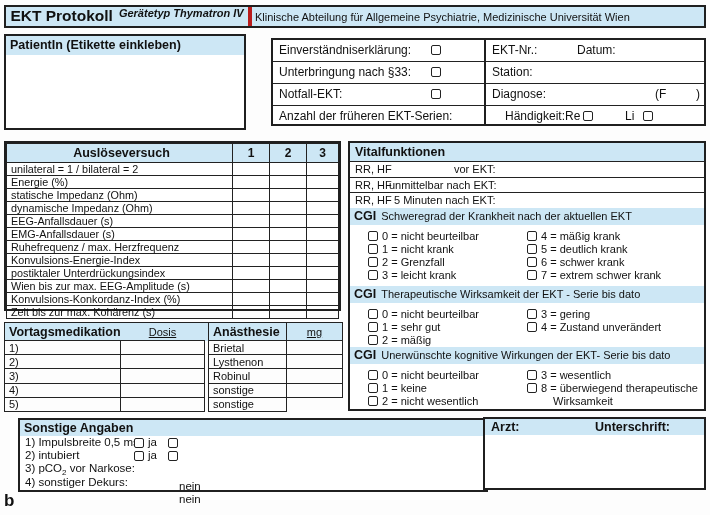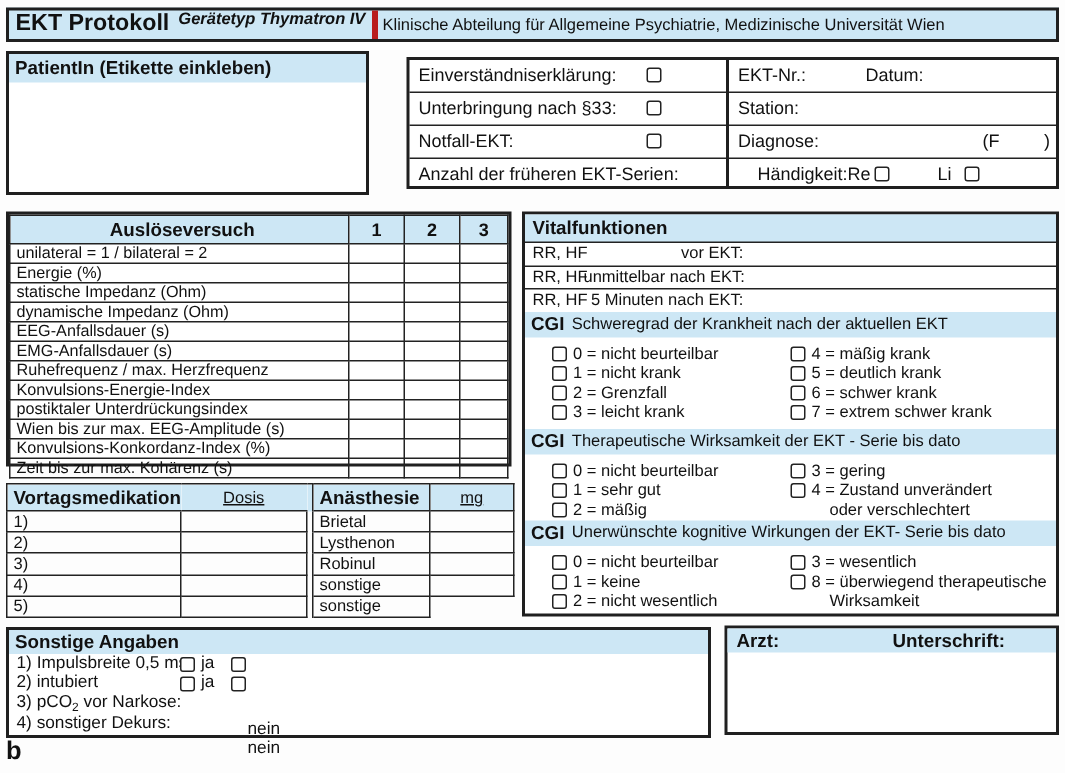--- a/index.html
+++ b/index.html
@@ -73,21 +73,21 @@
   #medik .bold{font-size:12.5px;font-weight:bold;padding-left:4px;}
   #medik .cen{text-align:center;font-size:11px;text-decoration:underline;}
   #medik .nr{border-right:none;}
   #medik .nl{border-left:none;}
   #medik .sp{border-top:none;border-bottom:none;}
   #medik th.sp{border-left:none;border-bottom:none;border-top:1.2px solid #222;}
   #medik td.open{border:none;}
   #medik td{padding-left:4px;}
 
   
-  #sonstige{left:4px;top:418px;width:470px;height:74px;}
+  #sonstige{left:18px;top:418px;width:470px;height:74px;}
   #sonstige .sbar{height:16px;font-size:12.5px;font-weight:bold;padding:1px 0 0 4px;box-sizing:border-box;}
   .sline{position:relative;height:13.2px;font-size:11.5px;padding-left:5px;white-space:nowrap;}
   .sline .cb{position:absolute;top:2px;}
   .sline .ja{position:absolute;left:128px;top:0;}
   .sline .nein{position:absolute;left:159px;top:0;margin-top:44px;}
   .sline .cb1{left:114px;} .sline .cb2{left:148px;}
   .sline sub{font-size:8px;}
 
   
   #arzt{left:483px;top:417px;width:223px;height:73px;}
@@ -322,23 +322,20 @@
         </div>
     </div>
     <div class="colR">
       <div class="cbi">
           <span class="cb"></span>
           <span>3 = gering</span>
         </div>
       <div class="cbi">
           <span class="cb"></span>
           <span>4 = Zustand unverändert</span>
-        </div>
-      <div class="cbi cont">
-          <span>oder verschlechtert</span>
         </div>
     </div>
   </div>
 
   <div class="cgibar blue">
     <span class="tag">CGI</span>
     <span class="ttl">Unerwünschte kognitive Wirkungen der EKT- Serie bis dato</span>
   </div>
   <div class="cbarea a3">
     <div class="colL">

